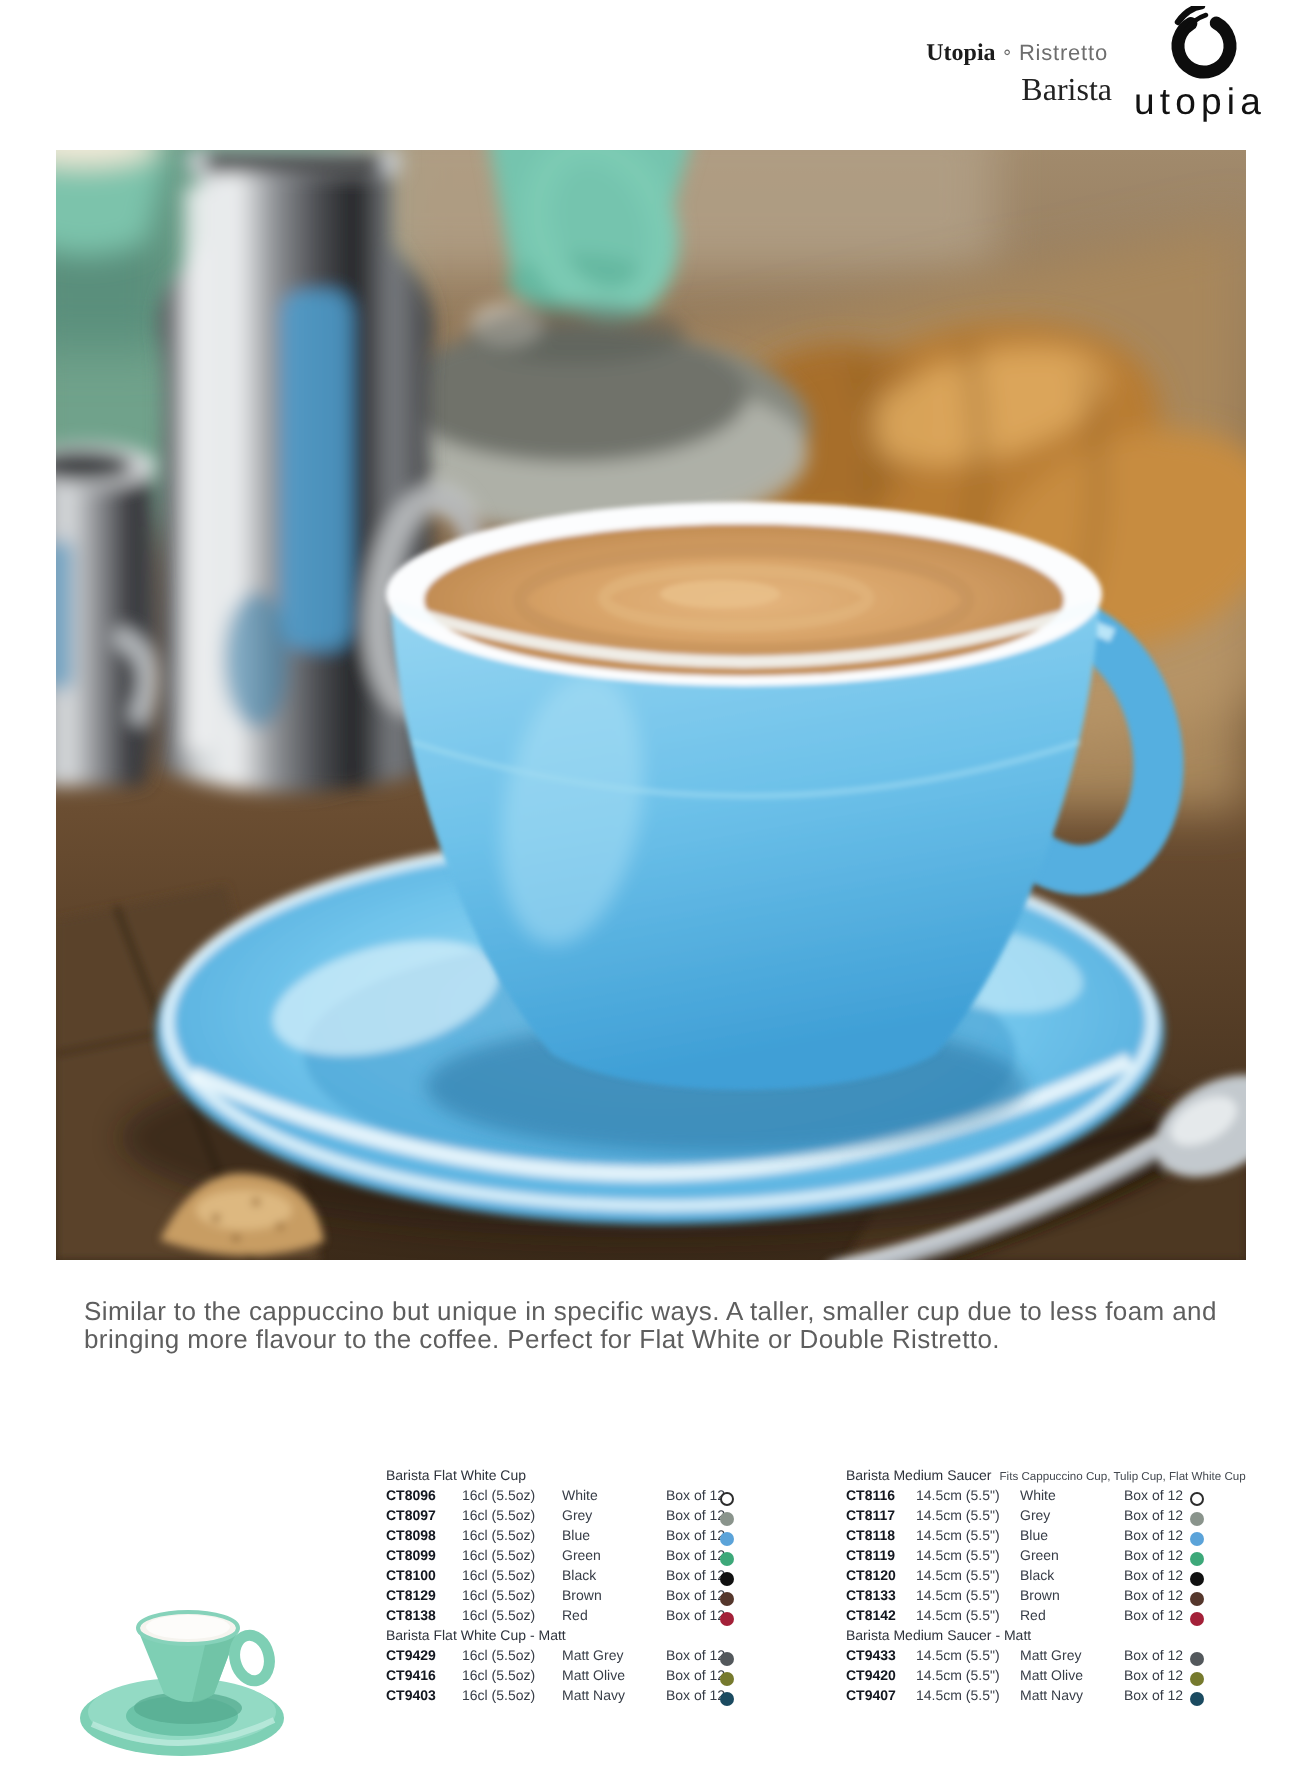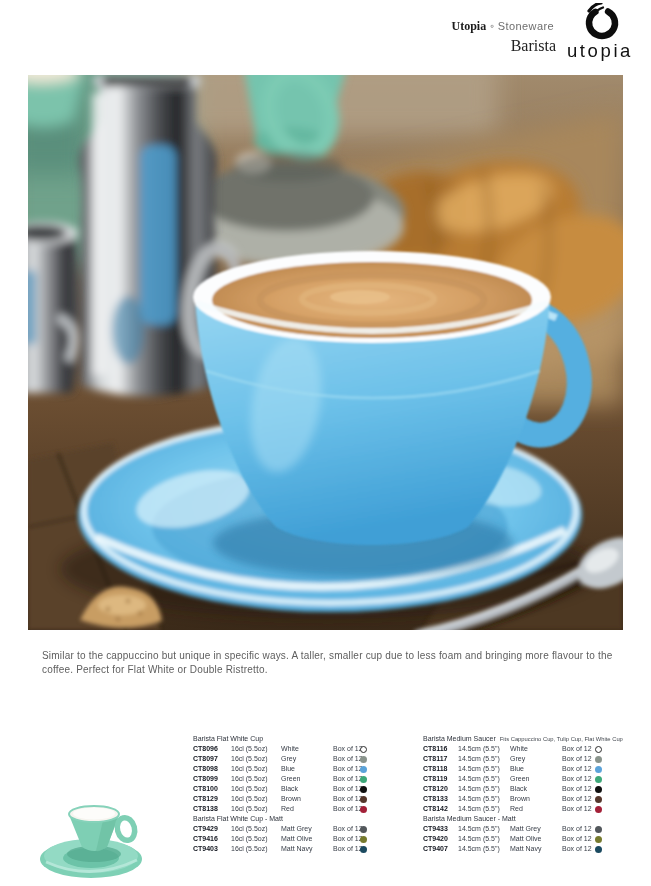--- a/index.html
+++ b/index.html
@@ -15,21 +15,21 @@
   .logo svg{display:block;margin:0 auto;}
   .logo-text{font-size:18.5px;letter-spacing:2.6px;color:#121212;line-height:20px;margin-top:-2px;}
 
   
   .photo{position:absolute;left:28px;top:75px;width:595px;height:555px;overflow:hidden;background:#6b4e32;}
   .photo svg{display:block;}
 
   
   .intro{position:absolute;left:42px;top:644px;width:586px;}
   .intro h1{margin:0;font-family:"Liberation Serif",serif;font-size:19px;font-weight:500;color:#1d1d1d;letter-spacing:.2px;}
-  .intro p{margin:5px 0 12px;font-size:10px;line-height:14px;color:#5e5e5e;letter-spacing:.2px;}
+  .intro p{margin:5px 0 12px;font-size:13px;line-height:14px;color:#5e5e5e;letter-spacing:.2px;}
 
   
   .promo{position:absolute;left:34px;top:796px;width:110px;height:84px;}
 
   
   .ptable{position:absolute;top:734px;font-size:7px;color:#363c46;line-height:10px;}
   .ptable.left{left:193px;width:186px;}
   .ptable.right{left:423px;width:216px;}
   .theading{height:10px;display:flex;align-items:baseline;white-space:nowrap;color:#2d323b;}
   .tnote{font-size:5.8px;color:#43484f;margin-left:4px;letter-spacing:0;}
@@ -39,21 +39,21 @@
   .left .c-code{width:38px;}  .left .c-size{width:50px;}  .left .c-colour{width:52px;}  .left .c-pack{width:27px;}
   .right .c-code{width:35px;} .right .c-size{width:52px;} .right .c-colour{width:52px;} .right .c-pack{width:33px;}
   .c-swatch{width:12px;display:flex;justify-content:flex-start;align-items:center;}
   .swatch{width:7px;height:7px;border-radius:50%;display:block;}
   .swatch.outline{width:5px;height:5px;border:1.2px solid #2c2c2c;background:#fff !important;}
 </style>
 </head>
 <body>
 
 <div class="brandline">
-  <span class="brand">Utopia</span><span class="sep">∘</span><span class="range">Stoneware</span>
+  <span class="brand">Utopia</span><span class="sep">∘</span><span class="range">Ristretto</span>
 </div>
 <div class="series">Barista</div>
 
 <div class="logo">
   <svg width="52" height="40" viewBox="0 0 52 40">
     <g fill="none" stroke="#0d0d0d" stroke-linecap="round">
       <circle cx="28" cy="20" r="13" stroke-width="6.5" stroke-dasharray="68 14" transform="rotate(-62 28 20)"></circle>
       <path d="M15,8 Q20,1 27,0" stroke-width="3.2"></path>
       <path d="M19,12 Q23,6.5 29,4.5" stroke-width="2.3"></path>
     </g>

